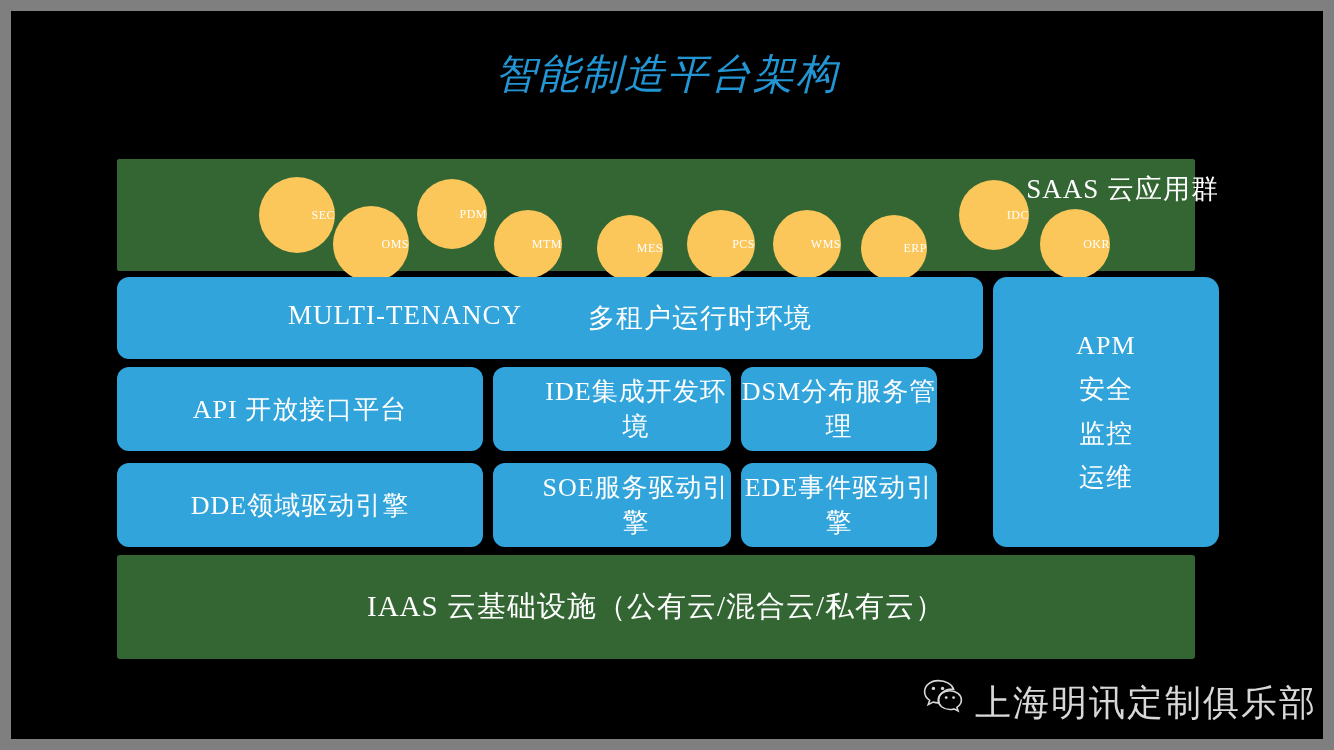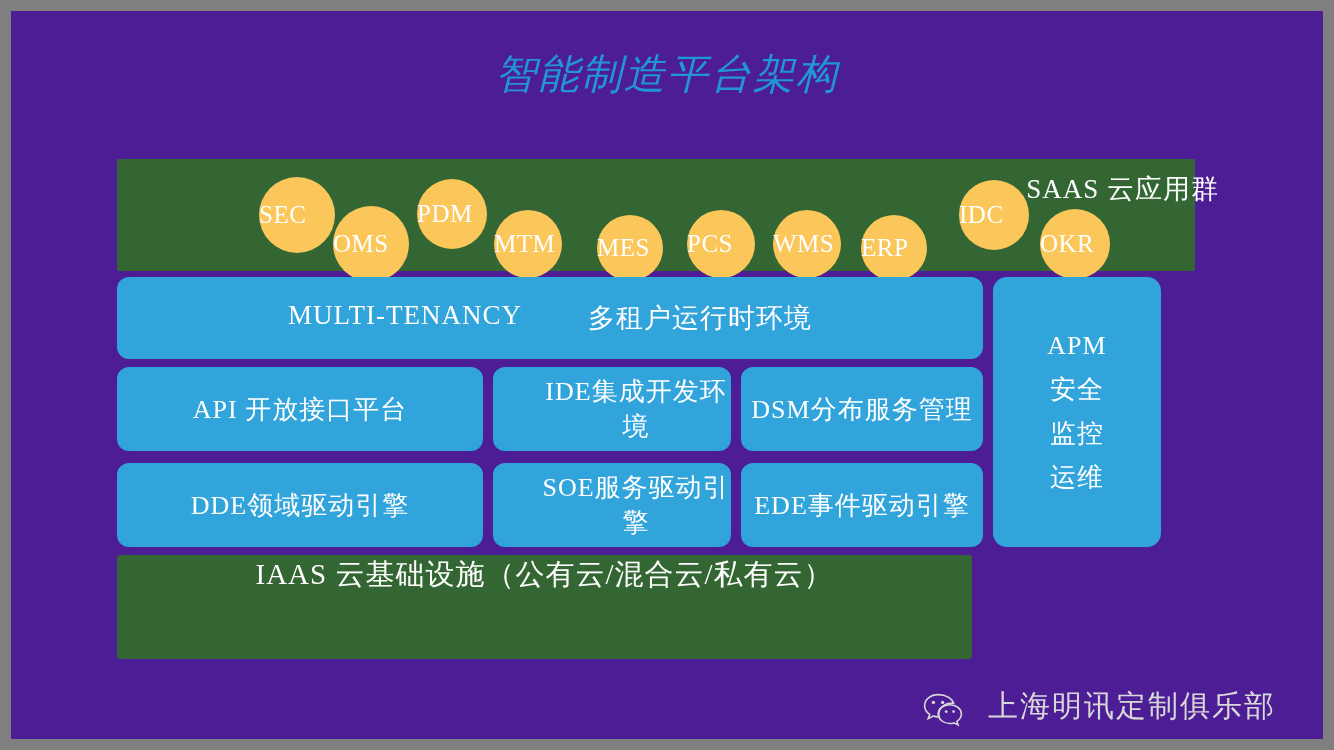--- a/index.html
+++ b/index.html
@@ -18,21 +18,21 @@
     background: #7f7f7f;
     overflow: hidden;
     box-sizing: border-box;
   }
   #canvas {
     position: absolute;
     left: 11px;
     top: 11px;
     width: 1312px;
     height: 728px;
-    background: #4c1d95;
+    background: #000000;
     overflow: hidden;
   }
 
   
   #title {
     position: absolute;
     left: 0;
     top: 36px;
     width: 1312px;
     text-align: center;
@@ -67,22 +67,22 @@
     white-space: nowrap;
     margin-left: 24px;
   }
   .bubble {
     position: absolute;
     background: #fbc75b;
     border-radius: 50%;
     color: #ffffff;
     display: flex;
     align-items: center;
-    justify-content: flex-start;
-    font-size: 25px;
+    justify-content: flex-end;
+    font-size: 12px;
     letter-spacing: 0.5px;
     font-family: "Liberation Serif", "DejaVu Serif", serif;
   }
 
   
   .card {
     position: absolute;
     background: #31a4db;
     border-radius: 12px;
     color: #ffffff;
@@ -105,65 +105,65 @@
     display: flex;
     align-items: flex-start;
     gap: 66px;
     white-space: nowrap;
   }
   .row-card { height: 84px; }
   .row-a { top: 356px; }
   .row-b { top: 452px; }
   .col-1 { left: 106px; width: 366px; }
   .col-2 { left: 482px; width: 238px; padding-left: 48px; }
-  .col-3 { left: 730px; width: 242px; }
+  .col-3 { left: 730px; width: 196px; }
 
   #apm-card {
     left: 982px;
     top: 266px;
-    width: 168px;
+    width: 226px;
     height: 270px;
     border-radius: 14px;
     flex-direction: column;
     justify-content: center;
     gap: 18px;
     font-size: 26px;
   }
   #apm-card .apm-line { line-height: 1; }
 
   
   #iaas-band {
     position: absolute;
     left: 106px;
     top: 544px;
-    width: 855px;
+    width: 1078px;
     height: 104px;
     background: #336633;
     border-radius: 3px;
     color: #ffffff;
     display: flex;
-    align-items: flex-start;
+    align-items: center;
     justify-content: center;
     font-size: 29px;
     letter-spacing: 1px;
     white-space: nowrap;
   }
 
   
   #watermark {
     position: absolute;
     left: 912px;
     top: 668px;
     width: 400px;
     height: 48px;
     display: flex;
-    align-items: flex-end;
-    gap: 25px;
+    align-items: flex-start;
+    gap: 12px;
     color: #d8d8d8;
-    font-size: 30px;
+    font-size: 36px;
     letter-spacing: 2px;
     white-space: nowrap;
   }
   #wechat-icon { flex: 0 0 auto; line-height: 0; }
 </style>
 </head>
 <body>
 
 <div id="slide">
   <div id="canvas">

